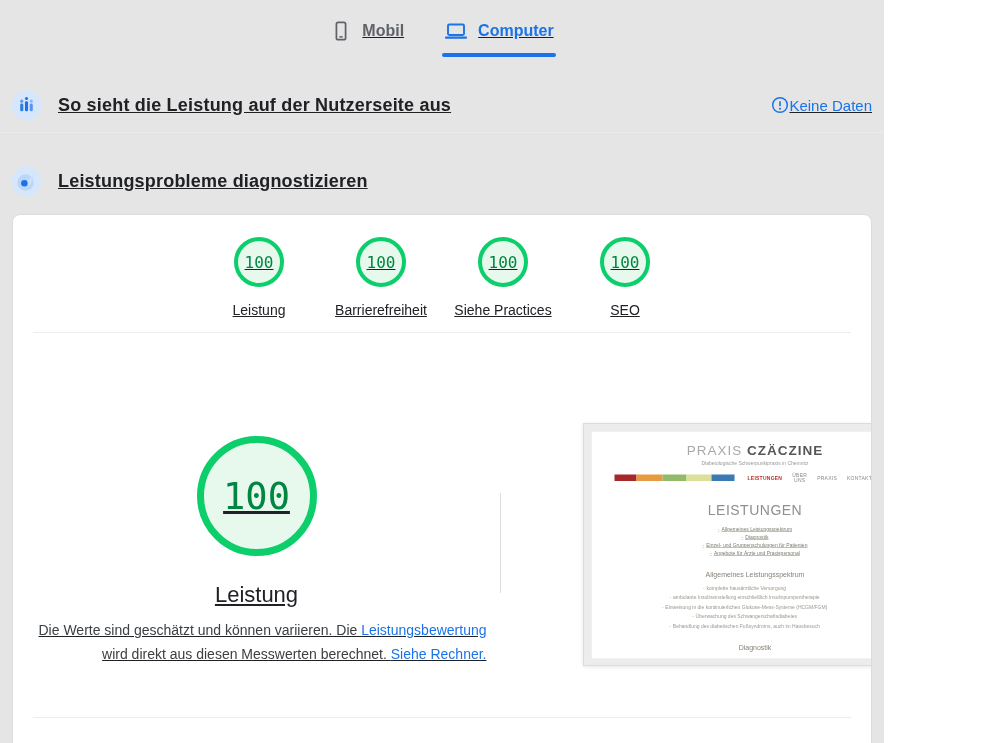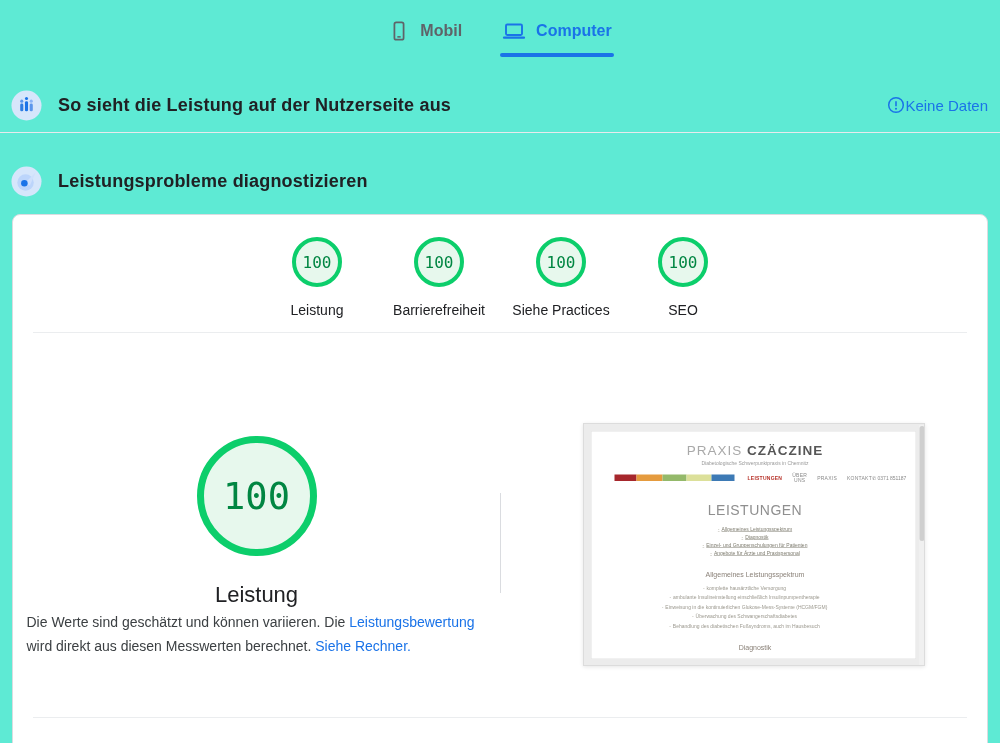--- a/index.html
+++ b/index.html
@@ -1,18 +1,18 @@
 <!DOCTYPE html>
 <html><head>
 <meta charset="utf-8">
 <style>
   * { margin:0; padding:0; box-sizing:border-box; }
   html,body { background:#fff; }
   body { font-family:"Liberation Sans", sans-serif; color:#202124; }
-  .viewport { position:relative; width:1000px; height:743px; background:#5eead4; overflow:hidden; }
+  .viewport { position:relative; width:884px; height:743px; background:#e5e5e5; overflow:hidden;text-decoration:underline; }
 
   
   .tabbar { display:flex; justify-content:center; gap:40px; padding-top:14px; height:48px; }
   .tab { position:relative; display:flex; align-items:center; gap:10px; font-size:16px; font-weight:600; color:#5f6368; cursor:pointer; }
   .tab.active { color:#1a73e8; }
   .tab .underline { position:absolute; left:-2px; right:-2px; bottom:-9px; height:4px; border-radius:4px; background:#1a73e8; }
 
   
   .section-row { display:flex; align-items:center; margin-top:41px; height:32px; padding:0 10px 0 11px; }
   .section-row.second { margin-top:32px; }
@@ -33,21 +33,21 @@
 
   
   .main-area { position:relative; display:flex; height:371px; }
   .left-col { width:487px; display:flex; flex-direction:column; align-items:center; }
   .v-divider { position:absolute; left:487px; top:160px; height:100px; width:1px; background:#dadce0; }
   .right-col { flex:1; position:relative;text-align:center; }
 
   .big-gauge { margin-top:103px; width:120px; height:120px; border:7px solid #0cce6b; background:#e7f8ed; border-radius:50%; display:flex; align-items:center; justify-content:center; }
   .big-gauge .num { font-family:"DejaVu Sans Mono", monospace; font-size:37px; color:#018642; }
   .gauge-label { margin-top:24px; font-size:22px; color:#202124; line-height:30px; }
-  .disclaimer { width:460px; text-align:left; font-size:14px; line-height:24px; color:#3c4043; }
+  .disclaimer { margin-top:8px; width:460px; text-align:right; font-size:14px; line-height:24px; color:#3c4043; }
   .disclaimer a { color:#1a73e8; text-decoration:none; cursor:pointer; }
   .legend { margin-top:16px; display:flex; align-items:center; gap:44px; }
   .legend-item { display:flex; align-items:center; gap:16px; font-size:14px; color:#3c4043; }
   .shape-triangle { width:0; height:0; border-left:8px solid transparent; border-right:8px solid transparent; border-bottom:13px solid #e8453c; }
   .shape-square { width:13px; height:13px; border-radius:2px; background:#f7a62b; }
   .shape-circle { width:13px; height:13px; border-radius:50%; background:#0cce6b; }
 
   
   .thumb { position:absolute; left:83px; top:90px; width:342px; height:243px; border:1px solid #dcdcdc; background:#fff; box-shadow:0 1px 4px rgba(0,0,0,.10); overflow:hidden; }
   .thumb-inner { width:684px; height:486px; transform:scale(0.5); transform-origin:0 0; background:#ececec; position:relative; font-family:"Liberation Sans", sans-serif; }

